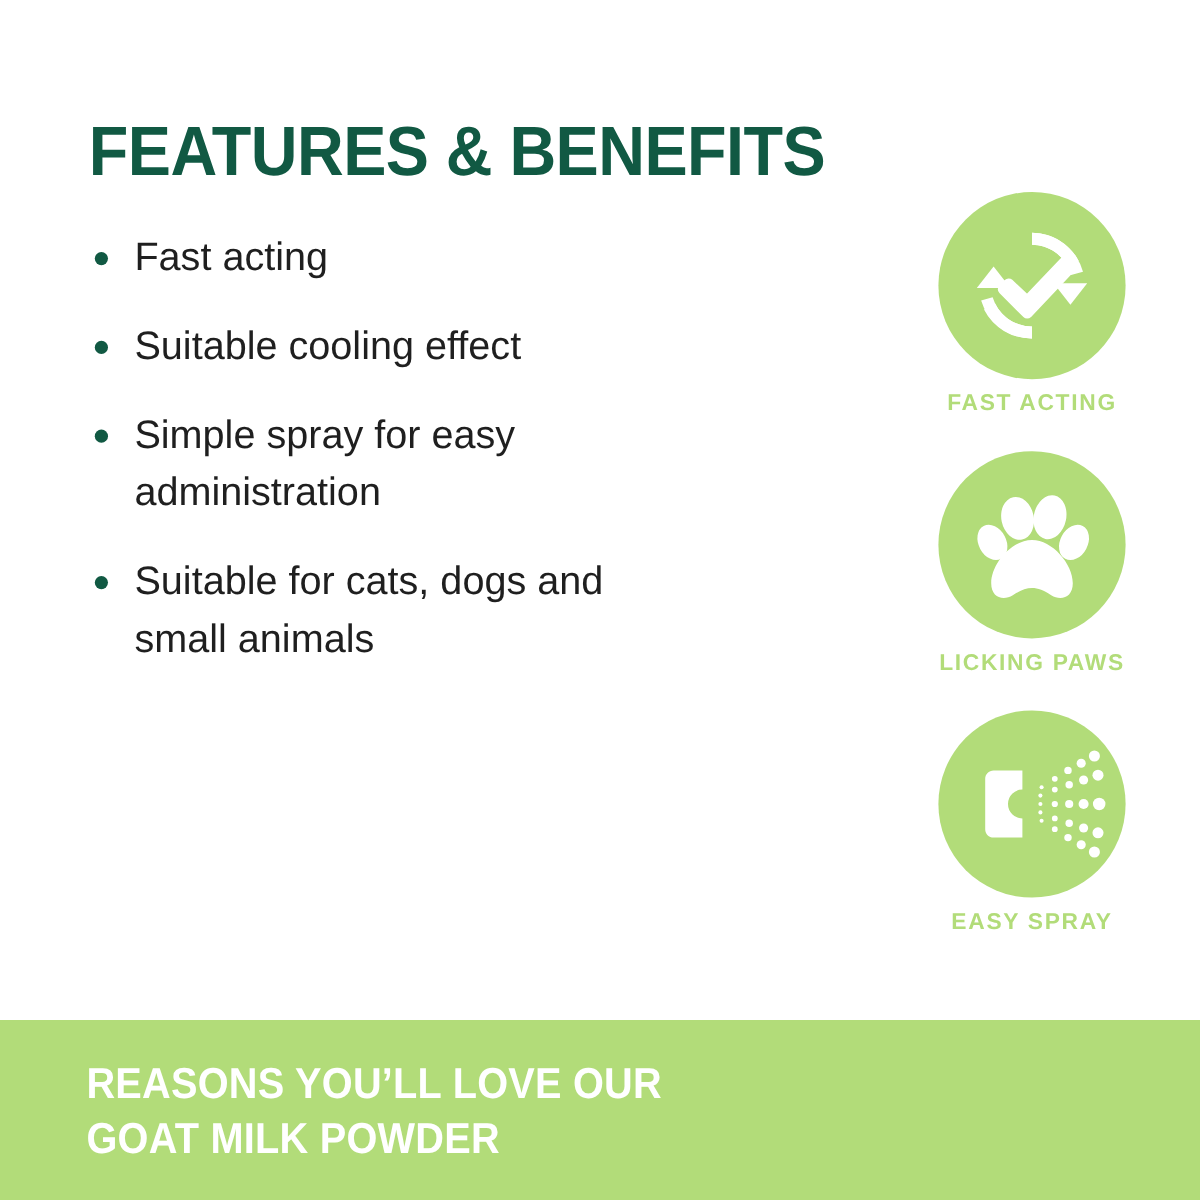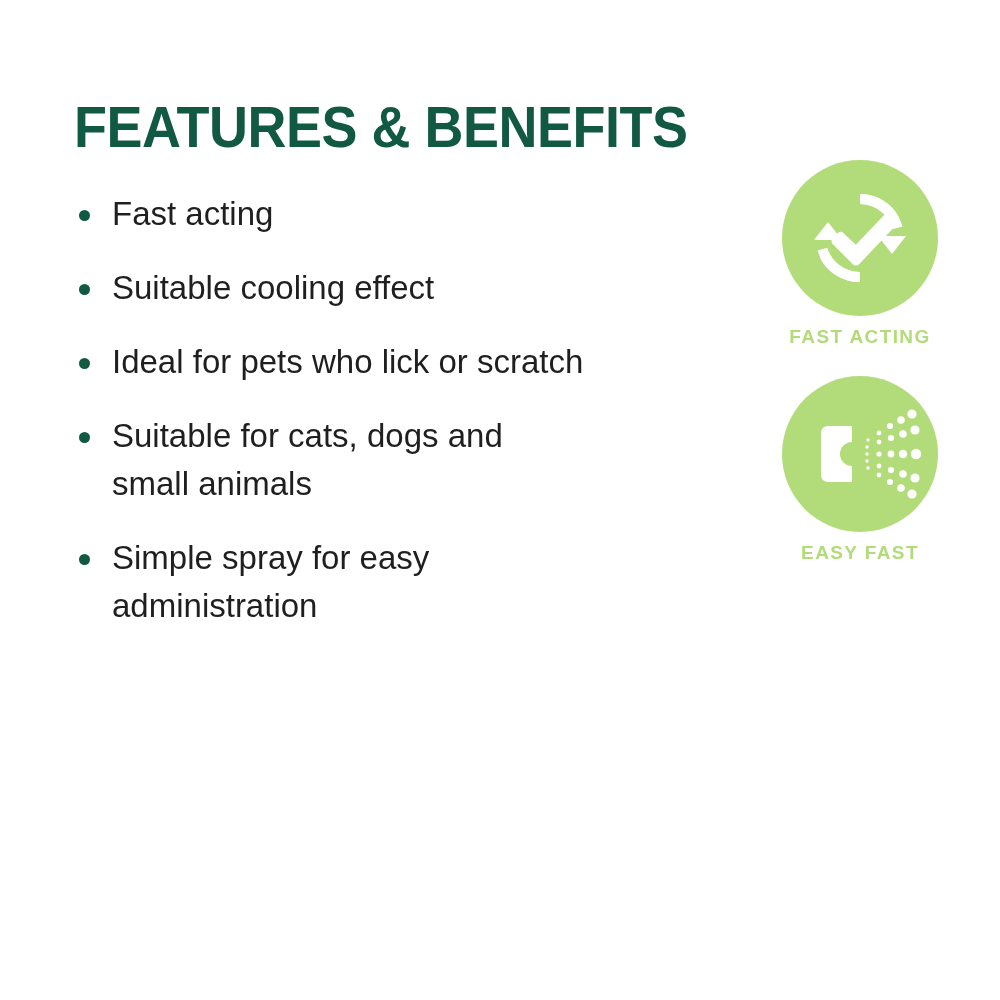--- a/index.html
+++ b/index.html
@@ -136,31 +136,27 @@
     <li class="feature-item">
       <span class="bullet-dot"></span>
       <span class="feature-text">Fast acting</span>
     </li>
     <li class="feature-item">
       <span class="bullet-dot"></span>
       <span class="feature-text">Suitable cooling effect</span>
     </li>
     <li class="feature-item">
       <span class="bullet-dot"></span>
-      <span class="feature-text">Ideal for pets who lick or scratch</span>
+      <span class="feature-text">Simple spray for easy
+administration</span>
     </li>
     <li class="feature-item">
       <span class="bullet-dot"></span>
       <span class="feature-text">Suitable for cats, dogs and
 small animals</span>
-    </li>
-    <li class="feature-item">
-      <span class="bullet-dot"></span>
-      <span class="feature-text">Simple spray for easy
-administration</span>
     </li>
   </ul>
 
   <div class="icon-column">
 
     <div class="icon-block">
       <div class="icon-circle">
         <svg viewBox="0 0 156 156">
           <g fill="#ffffff">
 
@@ -173,20 +169,36 @@
 
             <path d="M110 94 L96 76 L124 76 Z"></path>
 
             <path d="M58.5 76.5 L54 81 L74 101 L110 63 L105 58.5 L74 91 Z" stroke="#ffffff" stroke-width="9" stroke-linecap="round" stroke-linejoin="round"></path>
           </g>
         </svg>
       </div>
       <div class="icon-label">FAST ACTING</div>
     </div>
 
+    <div class="icon-block">
+      <div class="icon-circle">
+        <svg viewBox="0 0 156 156">
+          <g fill="#ffffff">
+            <ellipse cx="66" cy="56" rx="13.5" ry="18" transform="rotate(-12 66 56)"></ellipse>
+            <ellipse cx="93" cy="55" rx="13.5" ry="18.5" transform="rotate(12 93 55)"></ellipse>
+            <ellipse cx="45" cy="76" rx="11.5" ry="15.5" transform="rotate(-28 45 76)"></ellipse>
+            <ellipse cx="113" cy="76" rx="11.5" ry="15.5" transform="rotate(28 113 76)"></ellipse>
+            <path d="M78 74 C95 74 112 94 112 110 C112 122 102 125 94 120
+                     C88 116 83 114 78 114 C73 114 68 116 62 120
+                     C54 125 44 122 44 110 C44 94 61 74 78 74 Z"></path>
+          </g>
+        </svg>
+      </div>
+      <div class="icon-label">LICKING PAWS</div>
+    </div>
 
     <div class="icon-block">
       <div class="icon-circle">
         <svg viewBox="0 0 156 156">
           <g fill="#ffffff">
 
             <path d="M39 57 C39 53 42 50 46 50 L70 50 L70 66
                      A11 11 0 0 0 70 90 L70 106 L46 106
                      C42 106 39 103 39 99 Z"></path>
 
@@ -215,19 +227,23 @@
             <circle cx="133" cy="102" r="4.6"></circle>
 
             <circle cx="86" cy="92" r="1.7"></circle>
             <circle cx="97" cy="99" r="2.4"></circle>
             <circle cx="108" cy="106" r="3.1"></circle>
             <circle cx="119" cy="112" r="3.8"></circle>
             <circle cx="130" cy="118" r="4.6"></circle>
           </g>
         </svg>
       </div>
-      <div class="icon-label">EASY FAST</div>
+      <div class="icon-label">EASY SPRAY</div>
     </div>
 
   </div>
 
+  <div class="bottom-banner">
+    <div class="banner-heading">REASONS YOU’LL LOVE OUR
+GOAT MILK POWDER</div>
+  </div>
 
 </div>
 
 </body></html>

